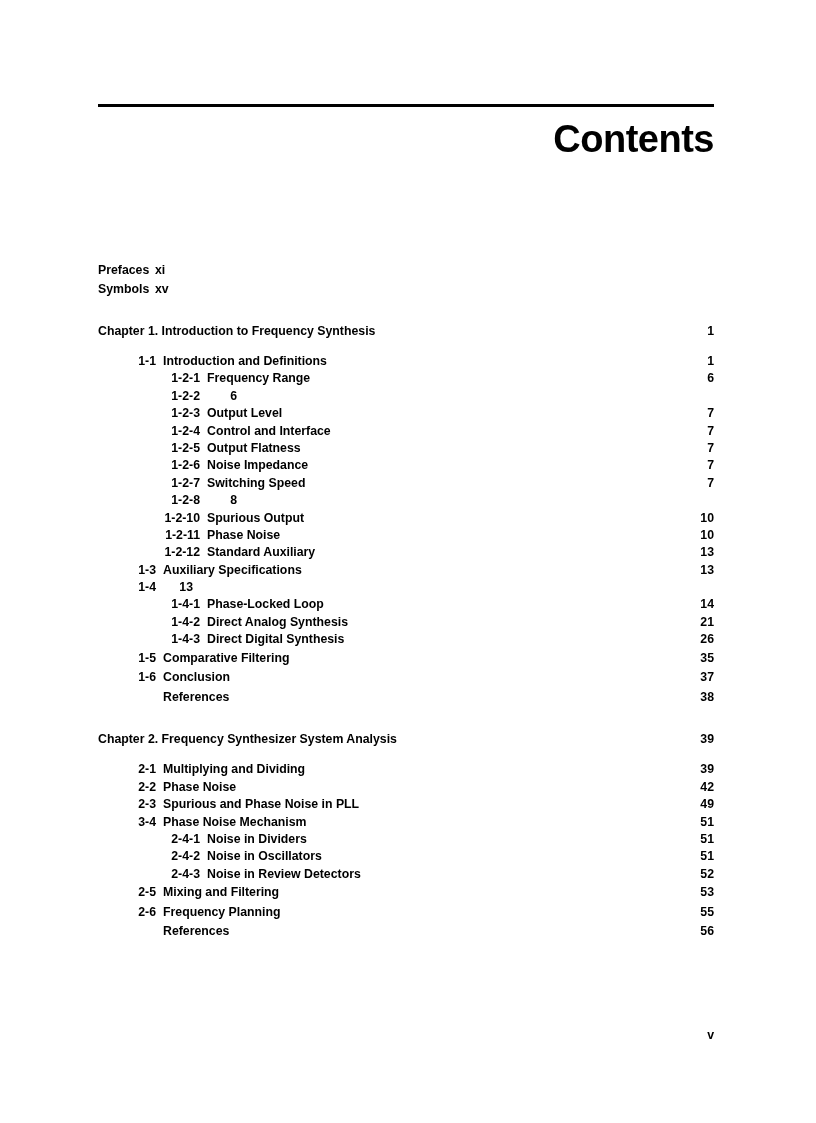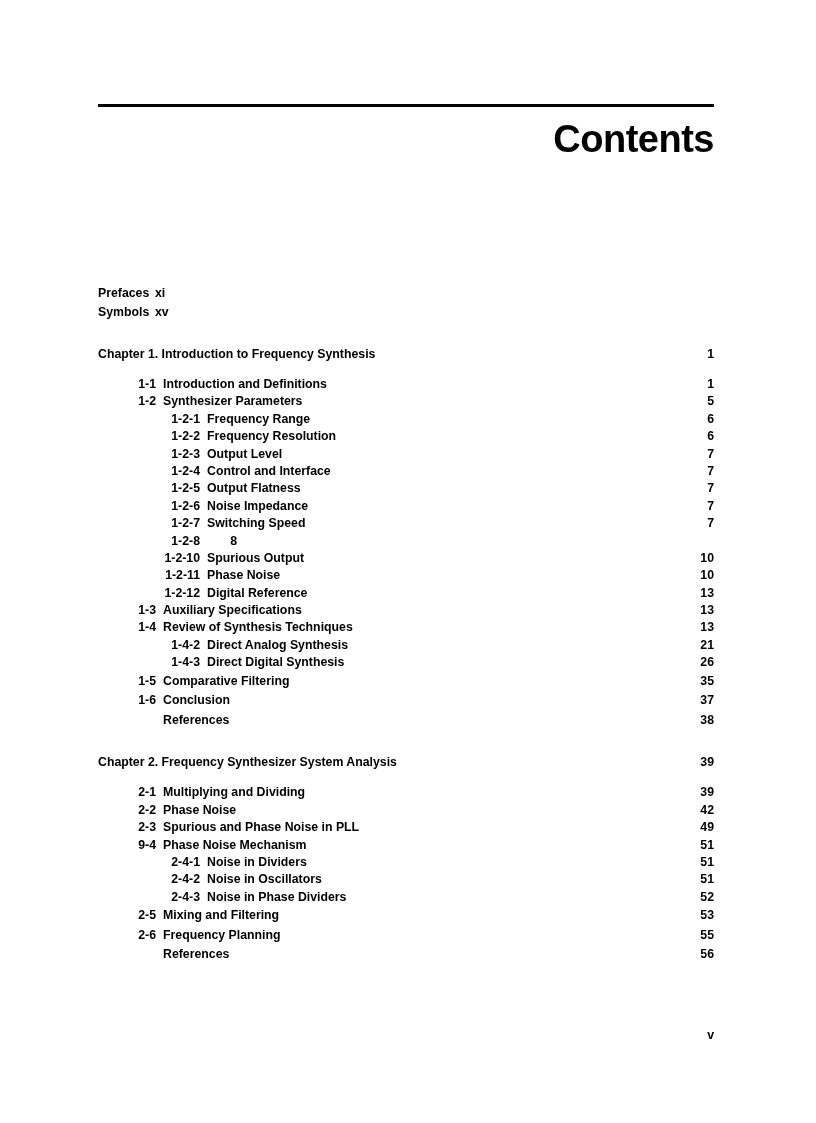--- a/index.html
+++ b/index.html
@@ -38,21 +38,21 @@
     font-size: 38px;
     font-weight: bold;
     letter-spacing: -0.5px;
     line-height: 1;
     margin-top: 13px;
   }
   
   .toc {
     position: absolute;
     left: 98px;
-    top: 284px;
+    top: 261px;
     width: 616px;
     font-size: 12.3px;
     font-weight: bold;
   }
   .row {
     display: flex;
     align-items: baseline;
     width: 100%;
     white-space: nowrap;
   }
@@ -149,33 +149,27 @@
       <div class="row chapter-row">
         <span class="chapter-label">Chapter 1.  Introduction to Frequency Synthesis</span>
         <span class="pageno">1</span>
       </div>
       <div class="gap-small"></div>
       <div class="row sec-row lvl1">
         <span class="num">1-1</span>
         <span class="label">Introduction and Definitions</span>
         <span class="pageno">1</span>
       </div>
-      <div class="row sec-row lvl1">
-        <span class="num">1-2</span>
-        <span class="label">Synthesizer Parameters</span>
-        <span class="pageno">5</span>
-      </div>
       <div class="row sec-row lvl2">
         <span class="num">1-2-1</span>
         <span class="label">Frequency Range</span>
         <span class="pageno">6</span>
       </div>
       <div class="row sec-row lvl2">
         <span class="num">1-2-2</span>
-        <span class="label">Frequency Resolution</span>
         <span class="pageno">6</span>
       </div>
       <div class="row sec-row lvl2">
         <span class="num">1-2-3</span>
         <span class="label">Output Level</span>
         <span class="pageno">7</span>
       </div>
       <div class="row sec-row lvl2">
         <span class="num">1-2-4</span>
         <span class="label">Control and Interface</span>
@@ -205,32 +199,36 @@
         <span class="label">Spurious Output</span>
         <span class="pageno">10</span>
       </div>
       <div class="row sec-row lvl2">
         <span class="num">1-2-11</span>
         <span class="label">Phase Noise</span>
         <span class="pageno">10</span>
       </div>
       <div class="row sec-row lvl2">
         <span class="num">1-2-12</span>
-        <span class="label">Digital Reference</span>
+        <span class="label">Standard Auxiliary</span>
         <span class="pageno">13</span>
       </div>
       <div class="row sec-row lvl1">
         <span class="num">1-3</span>
         <span class="label">Auxiliary Specifications</span>
         <span class="pageno">13</span>
       </div>
       <div class="row sec-row lvl1">
         <span class="num">1-4</span>
-        <span class="label">Review of Synthesis Techniques</span>
         <span class="pageno">13</span>
+      </div>
+      <div class="row sec-row lvl2">
+        <span class="num">1-4-1</span>
+        <span class="label">Phase-Locked Loop</span>
+        <span class="pageno">14</span>
       </div>
       <div class="row sec-row lvl2">
         <span class="num">1-4-2</span>
         <span class="label">Direct Analog Synthesis</span>
         <span class="pageno">21</span>
       </div>
       <div class="row sec-row lvl2">
         <span class="num">1-4-3</span>
         <span class="label">Direct Digital Synthesis</span>
         <span class="pageno">26</span>
@@ -265,37 +263,37 @@
         <span class="num">2-2</span>
         <span class="label">Phase Noise</span>
         <span class="pageno">42</span>
       </div>
       <div class="row sec-row lvl1">
         <span class="num">2-3</span>
         <span class="label">Spurious and Phase Noise in PLL</span>
         <span class="pageno">49</span>
       </div>
       <div class="row sec-row lvl1">
-        <span class="num">9-4</span>
+        <span class="num">3-4</span>
         <span class="label">Phase Noise Mechanism</span>
         <span class="pageno">51</span>
       </div>
       <div class="row sec-row lvl2">
         <span class="num">2-4-1</span>
         <span class="label">Noise in Dividers</span>
         <span class="pageno">51</span>
       </div>
       <div class="row sec-row lvl2">
         <span class="num">2-4-2</span>
         <span class="label">Noise in Oscillators</span>
         <span class="pageno">51</span>
       </div>
       <div class="row sec-row lvl2">
         <span class="num">2-4-3</span>
-        <span class="label">Noise in Phase Dividers</span>
+        <span class="label">Noise in Review Detectors</span>
         <span class="pageno">52</span>
       </div>
       <div class="row sec-row lvl1 loose">
         <span class="num">2-5</span>
         <span class="label">Mixing and Filtering</span>
         <span class="pageno">53</span>
       </div>
       <div class="row sec-row lvl1 loose">
         <span class="num">2-6</span>
         <span class="label">Frequency Planning</span>

